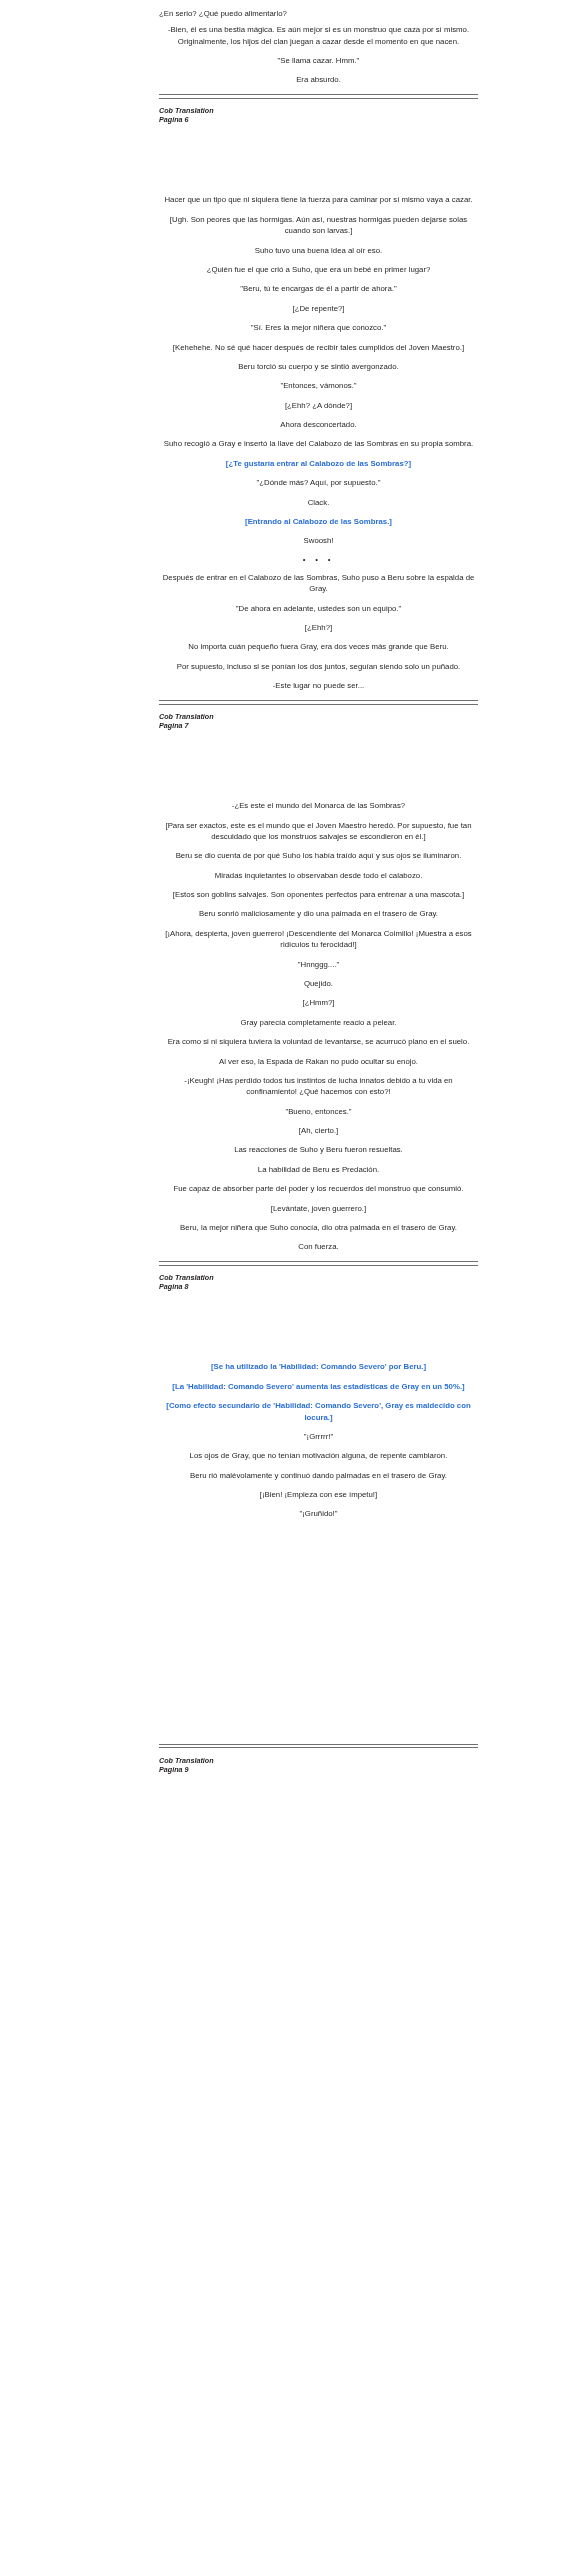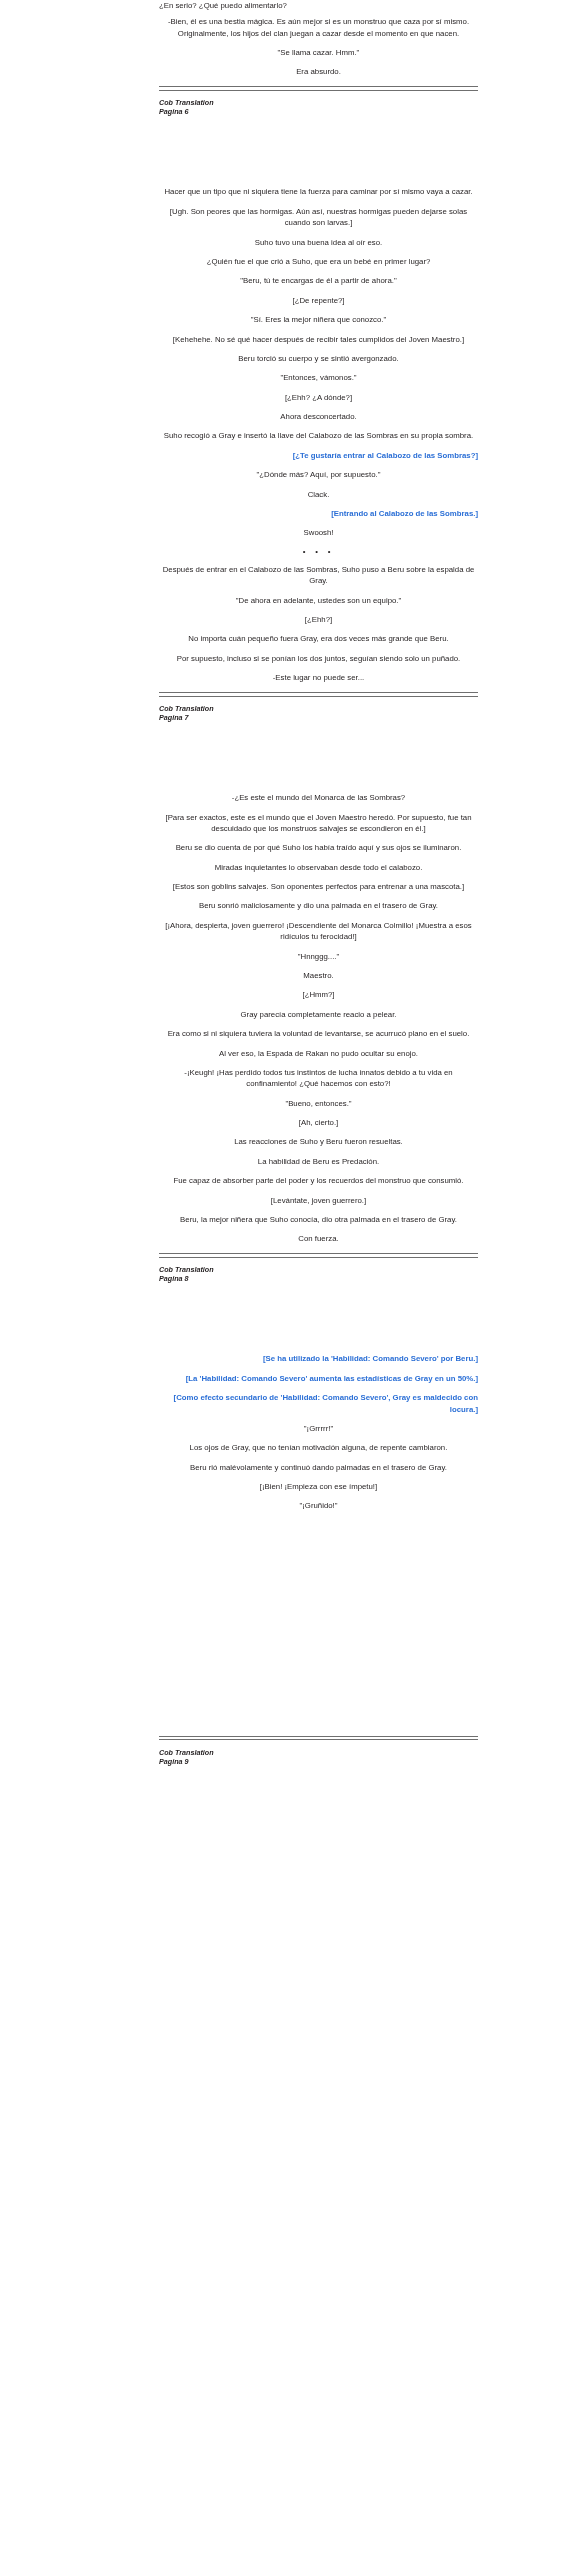--- a/index.html
+++ b/index.html
@@ -7,21 +7,21 @@
     padding: 0;
     background: #ffffff;
   }
   body {
     width: 564px;
     font-family: "Liberation Sans", sans-serif;
     color: #222222;
   }
   .page-stack {
     width: 490px;
-    margin: 0 auto;
+    margin: 8px auto;
   }
   .page {
     width: 564px;
     background: #ffffff;
     box-sizing: border-box;
     padding: 0 122px;
     position: relative;
   }
   .page-gap {
     width: 564px;
@@ -37,21 +37,21 @@
     margin: 0 0 8.1px 0;
     color: #231f20;
     text-align: center;
   }
   p.system {
     font-size: 7.8px;
     line-height: 1.45;
     margin: 0 0 8.1px 0;
     color: #2b6fd6;
     font-weight: bold;
-    text-align: right;
+    text-align: center;
   }
   .partial-top {
     color: #231f20;
     font-size: 7.8px;
     line-height: 1.45;
     margin: 0;
     padding-top: 0;
     overflow: hidden;
     height: 10px;
   }
@@ -167,21 +167,21 @@
     <div class="content">
       <div class="page-top-pad"></div>
       <p class="line">-¿Es este el mundo del Monarca de las Sombras?</p>
       <p class="line">[Para ser exactos, este es el mundo que el Joven Maestro heredó. Por supuesto, fue tan descuidado que los monstruos salvajes se escondieron en él.]</p>
       <p class="line">Beru se dio cuenta de por qué Suho los había traído aquí y sus ojos se iluminaron.</p>
       <p class="line">Miradas inquietantes lo observaban desde todo el calabozo.</p>
       <p class="line">[Estos son goblins salvajes. Son oponentes perfectos para entrenar a una mascota.]</p>
       <p class="line">Beru sonrió maliciosamente y dio una palmada en el trasero de Gray.</p>
       <p class="line">[¡Ahora, despierta, joven guerrero! ¡Descendiente del Monarca Colmillo! ¡Muestra a esos ridículos tu ferocidad!]</p>
       <p class="line">"Hnnggg...."</p>
-      <p class="line">Maestro.</p>
+      <p class="line">Quejido.</p>
       <p class="line">[¿Hmm?]</p>
       <p class="line">Gray parecía completamente reacio a pelear.</p>
       <p class="line">Era como si ni siquiera tuviera la voluntad de levantarse, se acurrucó plano en el suelo.</p>
       <p class="line">Al ver eso, la Espada de Rakan no pudo ocultar su enojo.</p>
       <p class="line">-¡Keugh! ¡Has perdido todos tus instintos de lucha innatos debido a tu vida en confinamiento! ¿Qué hacemos con esto?!</p>
       <p class="line">"Bueno, entonces."</p>
       <p class="line">[Ah, cierto.]</p>
       <p class="line">Las reacciones de Suho y Beru fueron resueltas.</p>
       <p class="line">La habilidad de Beru es Predación.</p>
       <p class="line">Fue capaz de absorber parte del poder y los recuerdos del monstruo que consumió.</p>

